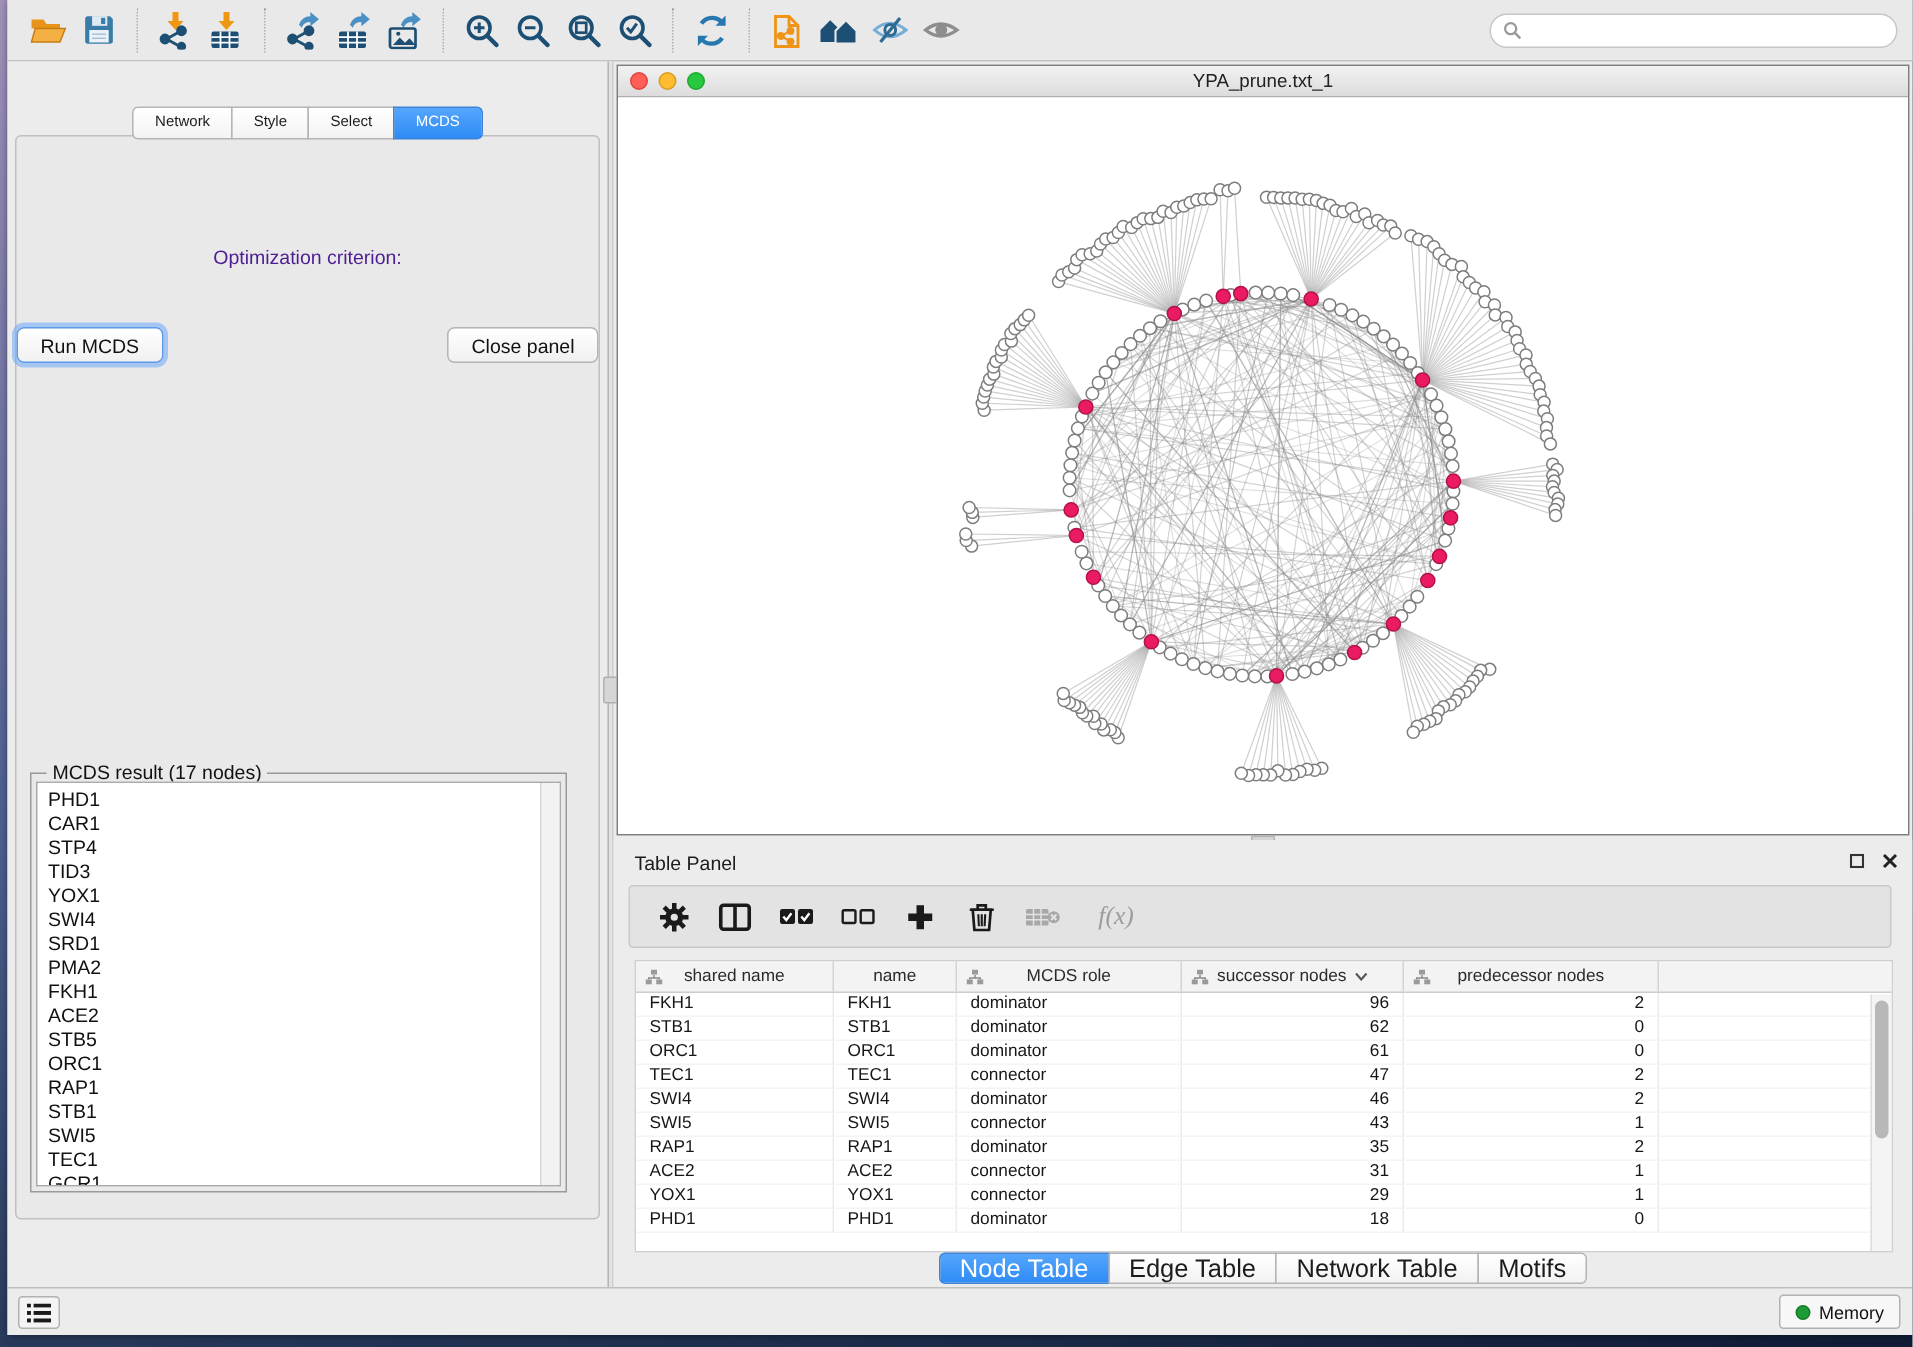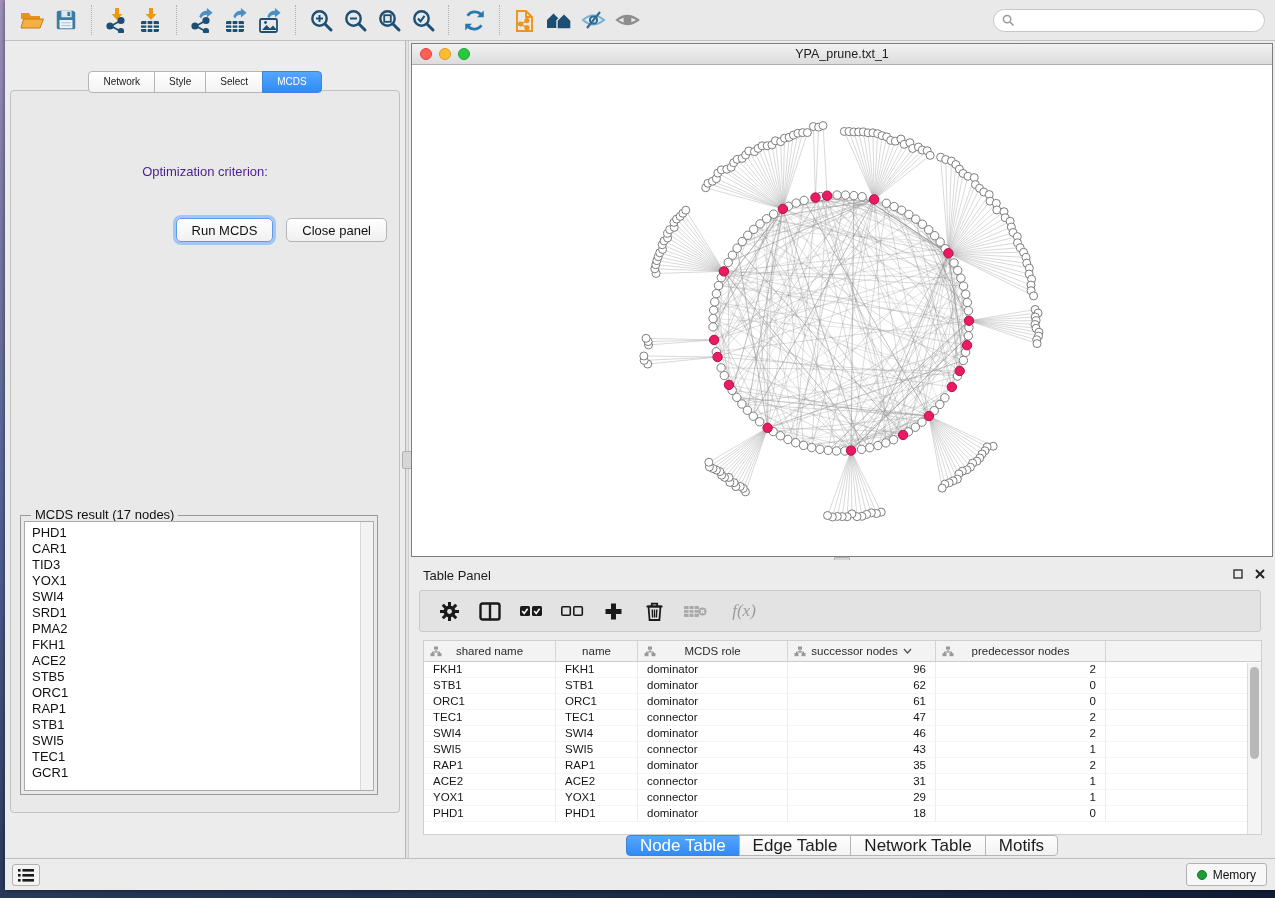--- a/index.html
+++ b/index.html
@@ -35,21 +35,21 @@
     border:1px solid #b5b5b5; margin-left:-1px; cursor:default; }
   .seg-tab:first-child { border-radius:4px 0 0 4px; margin-left:0; }
   .seg-tab:last-child { border-radius:0 4px 4px 0; }
   .seg-tab.active { background:linear-gradient(#55a6fd,#2f8bf5); color:#fff; border-color:#3d84d8; }
   .opt-label { position:absolute; left:0; right:0; top:73px; text-align:center; font-size:13px; color:#4c1d95; }
   .select-box { position:absolute; left:40px; right:42px; top:93px; height:24px; background:#fff; border:1px solid #b9b9b9;
     border-radius:5px; display:flex; align-items:center; }
   .select-value { flex:1; font-size:13px; color:#111; text-align:center; padding-left:16px; }
   .select-stepper { width:19px; height:22px; margin-right:1px; border-radius:4px; background:linear-gradient(#64aefd,#2e8af4);
     display:flex; flex-direction:column; align-items:center; justify-content:center; gap:1px; }
-  .btn-row { position:absolute; left:0; right:12px; top:127px; display:flex; justify-content:flex-end; gap:13px; }
+  .btn-row { position:absolute; left:0; right:0; top:127px; display:flex; justify-content:space-between; gap:13px; }
   .mac-btn { height:24px; padding:0 15px; font-size:13px; color:#111; background:linear-gradient(#ffffff,#f0f0f0);
     border:1px solid #b5b5b5; border-radius:5px; cursor:default; }
   .mac-btn.focus { box-shadow:0 0 0 3px rgba(110,170,250,.55); border-color:#5d9bea; }
   .groupbox { position:absolute; left:9px; right:21px; top:424px; bottom:17px; border:1px solid #9a9a9a; }
   .groupbox-legend { position:absolute; top:-9px; left:10px; background:#e9e9e9; padding:0 4px; font-size:13px; color:#111; }
   .mcds-list { position:absolute; left:3px; right:3px; top:5px; bottom:3px; background:#fff; border:1px solid #ababab; overflow:hidden; }
   .mcds-list-inner { position:absolute; left:0; top:0; right:13px; bottom:0; padding:3px 0 0 7px; }
   .mcds-item { font-size:13px; line-height:16px; color:#111; }
   .mcds-scroll { position:absolute; right:0; top:0; bottom:0; width:13px; background:#f2f2f2; border-left:1px solid #d8d8d8; }
 
@@ -282,20 +282,21 @@
           <div class="btn-row">
             <button class="mac-btn focus">Run MCDS</button>
             <button class="mac-btn">Close panel</button>
           </div>
           <div class="groupbox">
             <span class="groupbox-legend">MCDS result (17 nodes)</span>
             <div class="mcds-list">
               <div class="mcds-list-inner" id="mcds-list-inner">
                   <div class="mcds-item">PHD1</div>
                   <div class="mcds-item">CAR1</div>
+                  <div class="mcds-item">STP4</div>
                   <div class="mcds-item">TID3</div>
                   <div class="mcds-item">YOX1</div>
                   <div class="mcds-item">SWI4</div>
                   <div class="mcds-item">SRD1</div>
                   <div class="mcds-item">PMA2</div>
                   <div class="mcds-item">FKH1</div>
                   <div class="mcds-item">ACE2</div>
                   <div class="mcds-item">STB5</div>
                   <div class="mcds-item">ORC1</div>
                   <div class="mcds-item">RAP1</div>

